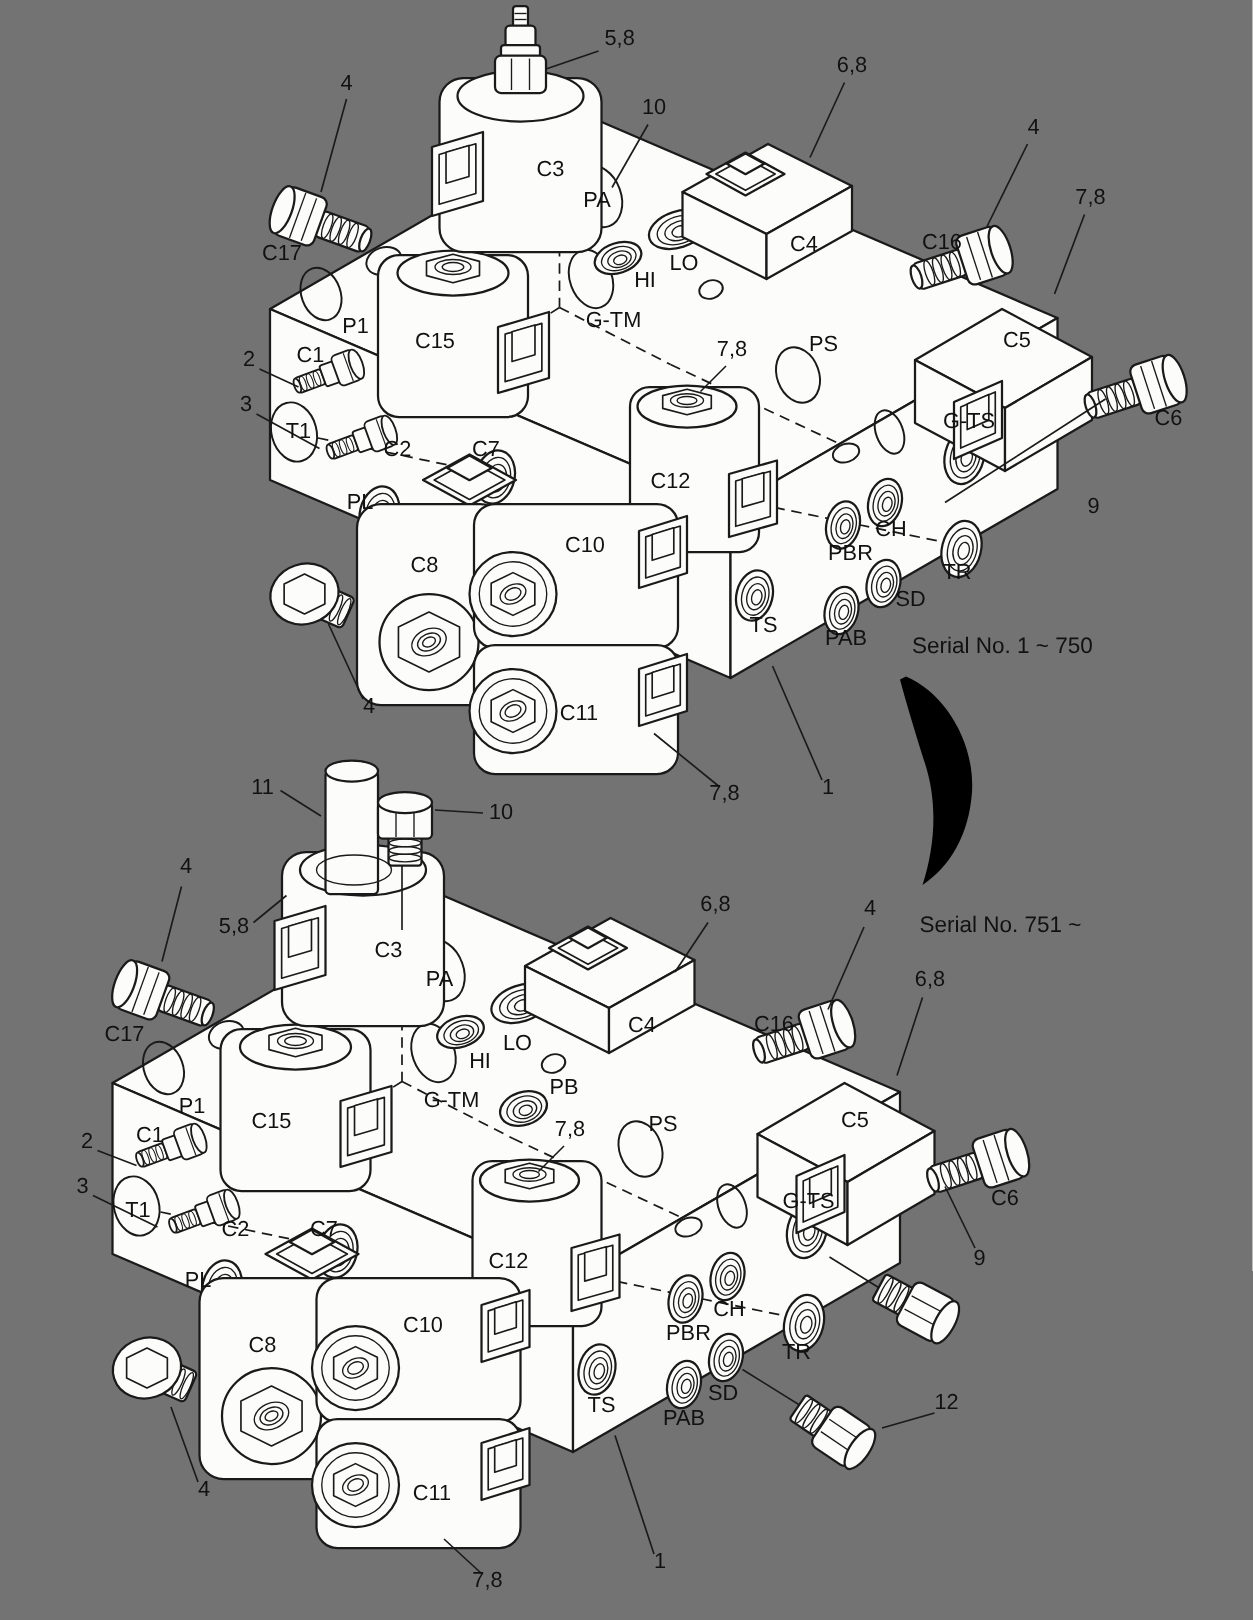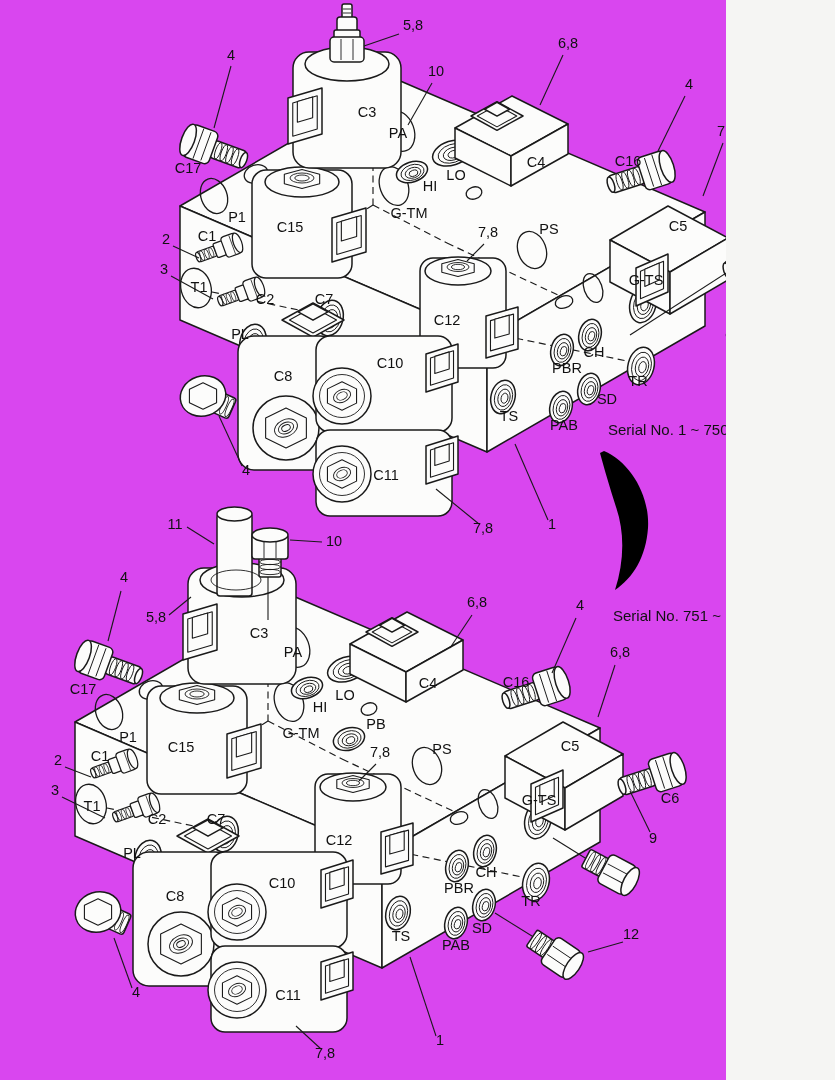--- a/index.html
+++ b/index.html
@@ -1,16 +1,16 @@
 <!DOCTYPE html>
 <html><head>
 <meta charset="utf-8">
 <style>
   html,body{margin:0;padding:0;background:#f5f5f3;}
-  .page{position:relative;width:726px;height:1080px;background:#d946ef;overflow:hidden;
+  .page{position:relative;width:835px;height:1080px;background:#737373;overflow:hidden;
         font-family:"Liberation Sans",sans-serif;}
   svg{display:block}
   .face{fill:#fcfcfb;stroke:#1a1a1a;stroke-width:1.5;stroke-linejoin:round}
   .thin{fill:none;stroke:#1a1a1a;stroke-width:0.9}
   .thin2{fill:#fcfcfb;stroke:#1a1a1a;stroke-width:1.1;stroke-linejoin:round}
   .oline{fill:none;stroke:#1a1a1a;stroke-width:1.3}
   .dash{fill:none;stroke:#1a1a1a;stroke-width:1.15;stroke-dasharray:7 4.5}
   .leader{fill:none;stroke:#1a1a1a;stroke-width:1.1}
   .callout{font-family:"Liberation Sans",sans-serif;font-size:14.5px;fill:#111}
   .serial{font-family:"Liberation Sans",sans-serif;font-size:15px;fill:#111}

